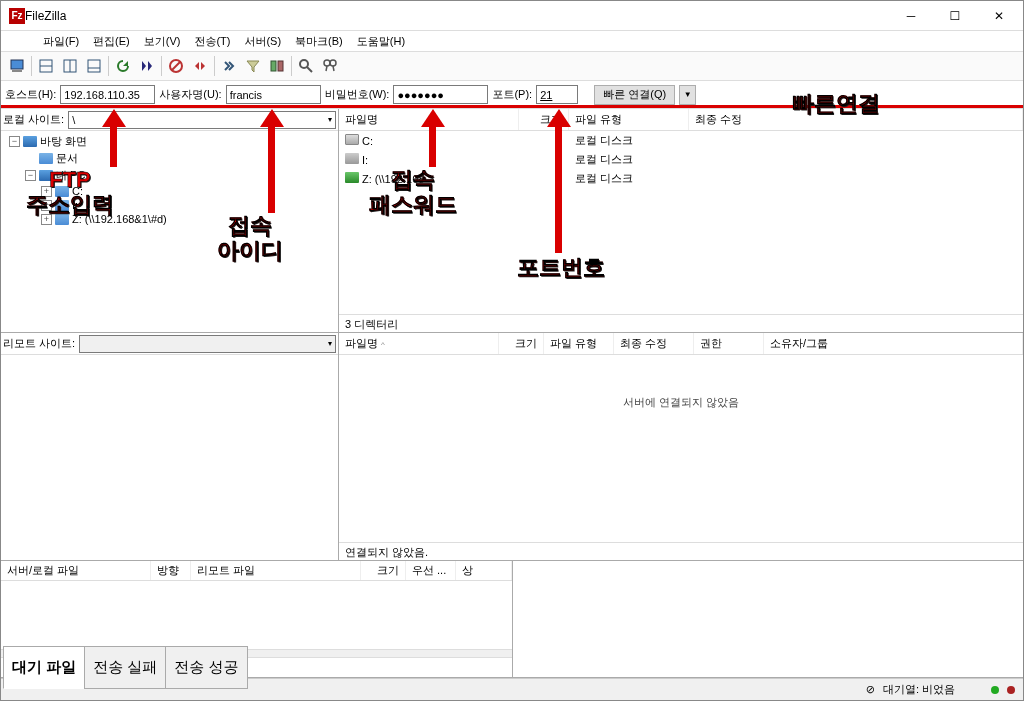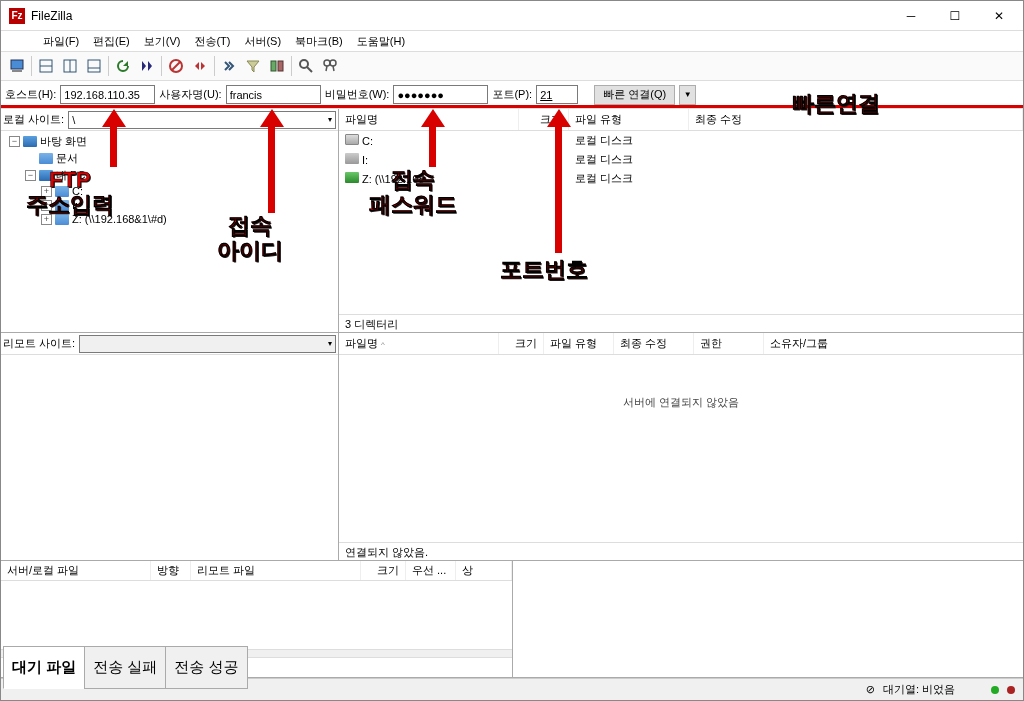--- a/index.html
+++ b/index.html
@@ -1,19 +1,19 @@
 <!DOCTYPE html>
 <html><head>
 <meta charset="utf-8">
 <style>
 * { margin: 0; padding: 0; box-sizing: border-box; font-family: "Segoe UI", "Malgun Gothic", sans-serif; font-size: 11px; }
 body { background: #fff; width: 1024px; height: 701px; overflow: hidden; display: flex; flex-direction: column; border: 1px solid #888; }
 
 .titlebar { height: 30px; display: flex; align-items: center; padding: 0 2px 0 8px; background: #fff; border-bottom: 1px solid #ddd; }
-.titlebar .logo { width: 16px; height: 16px; background: #b80000; color: #fff; display: inline-flex; align-items: center; justify-content: center; font-weight: bold; font-size: 10px; margin-right: 6px; }
+.titlebar .logo { width: 16px; height: 16px; background: #b80000; color: #fff; display: inline-flex; align-items: center; justify-content: center; font-weight: bold; font-size: 10px; margin-right: 0; }
 .titlebar .title { flex: 1; font-size: 12px; }
 .titlebar .winbtn { width: 44px; height: 28px; display: inline-flex; align-items: center; justify-content: center; font-size: 12px; }
 
 .menubar { height: 20px; padding: 0 4px; display: flex; gap: 2px; align-items: center; background: #fff; margin-left: 32px; }
 .menubar span { padding: 2px 6px; }
 
 .toolbar { height: 30px; border-top: 1px solid #ddd; border-bottom: 1px solid #ddd; background: #fafafa; display: flex; align-items: center; padding: 0 4px; gap: 0; }
 .toolbar .tbtn { width: 24px; height: 24px; display: inline-flex; align-items: center; justify-content: center; border: 1px solid transparent; }
 .toolbar .sep { width: 1px; height: 20px; background: #ccc; margin: 0 2px; }
 
@@ -338,21 +338,21 @@
       <div class="head"></div>
       <div class="shaft" style="top:16px;height:42px"></div>
     </div>
   <div class="annot" style="left:368px; top:58px; white-space:pre;">접속
 패스워드</div>
 
   <div class="arrow" style="left:554px; top:0;">
       <div class="head"></div>
       <div class="shaft" style="top:16px;height:128px"></div>
     </div>
-  <div class="annot" style="left:499px; top:148px;">포트번호</div>
+  <div class="annot" style="left:516px; top:148px;font-family:Liberation Mono, monospace;">포트번호</div>
 
   <div class="annot" style="left:756px; top:-18px;margin-left:35px;">빠른연결</div>
 
 </div>
 
 <div class="statusbar">
   <span>⊘</span>
   <span>대기열: 비었음</span>
   <span style="width:20px"></span>
   <span class="led g"></span>

